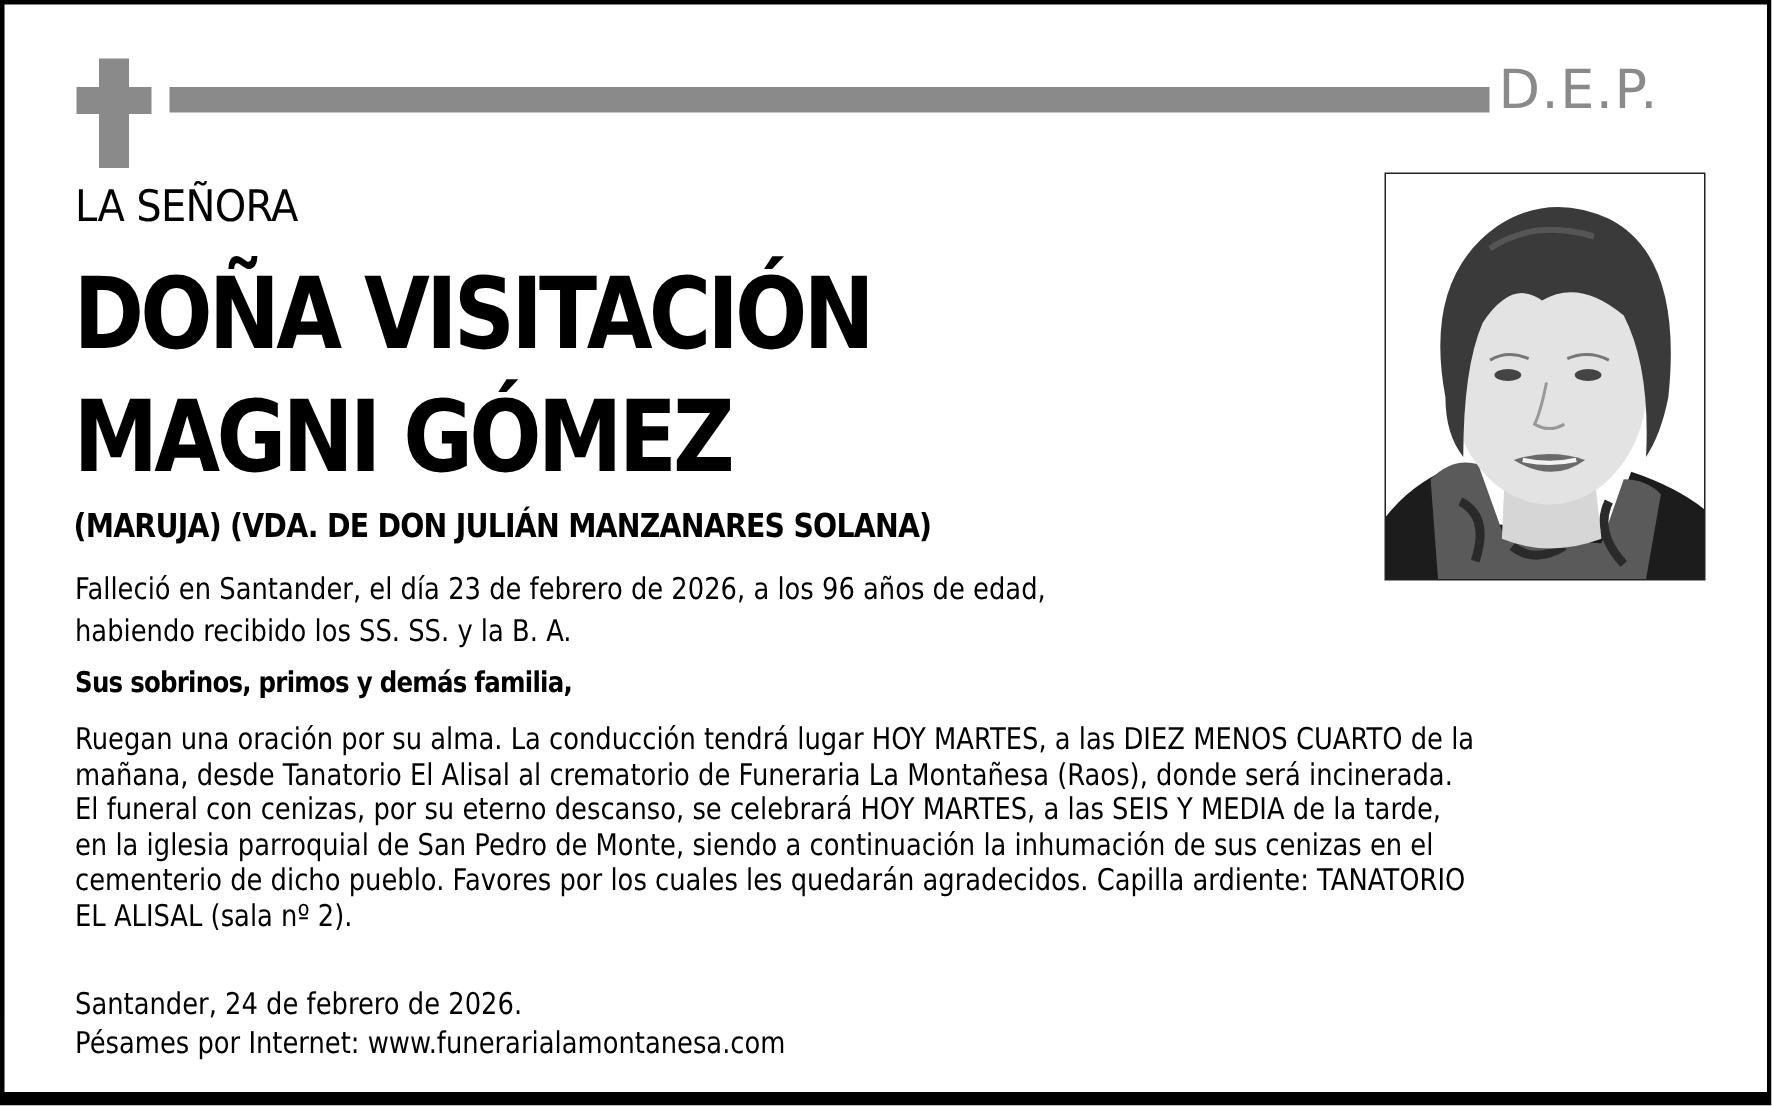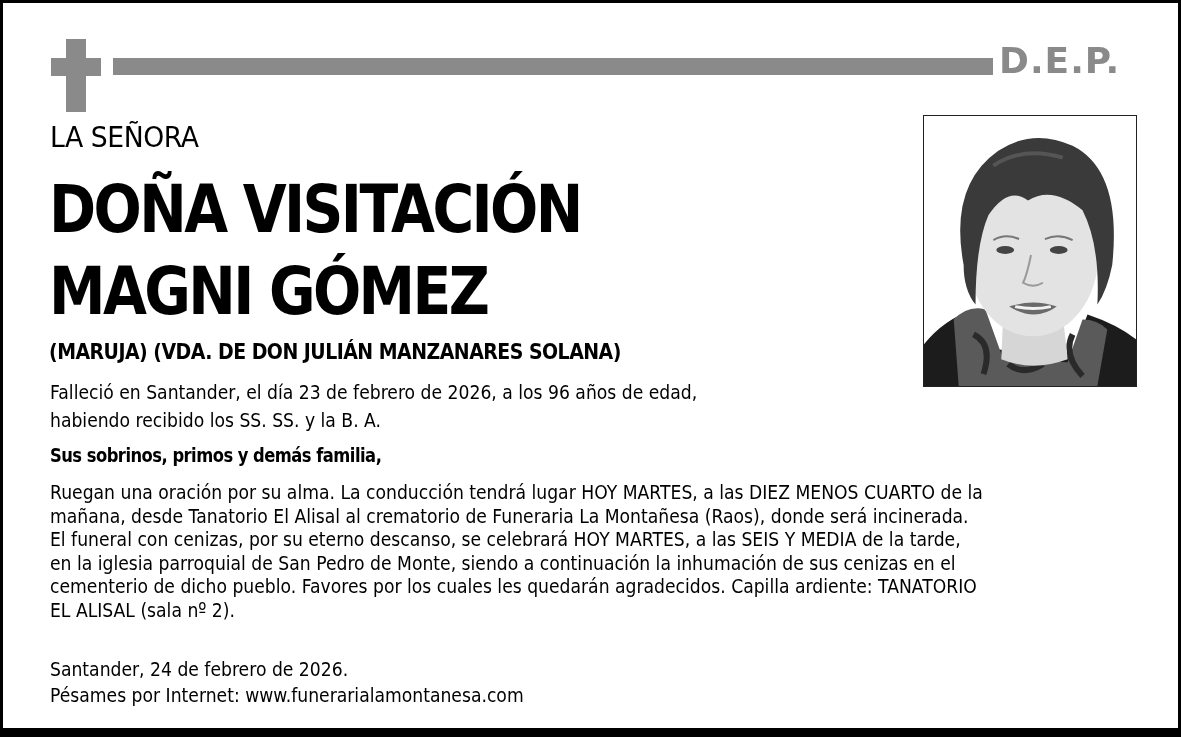--- a/index.html
+++ b/index.html
@@ -16,21 +16,21 @@
     
     .cross { position: absolute; left: 48px; top: 36px; width: 50px; height: 73px; }
     .cross .v { position: absolute; left: 15px; top: 0; width: 20px; height: 73px; background: #8a8a8a; }
     .cross .h { position: absolute; left: 0; top: 19px; width: 50px; height: 18px; background: #8a8a8a; }
 
     
     .rule { position: absolute; left: 110px; top: 55px; width: 880px; height: 17px; background: #8a8a8a; }
 
     .dep {
       position: absolute; left: 996px; top: 36px;
-      font-family: "DejaVu Sans", sans-serif; font-weight: bold;
+      font-family: "DejaVu Sans", sans-serif; font-weight: normal;
       font-size: 36px; letter-spacing: 1px; color: #8a8a8a; line-height: 44px;
     }
 
     .la-senora {
       position: absolute; left: 47px; top: 116px;
       font-family: "DejaVu Sans", sans-serif; font-size: 29px; line-height: 36px;
       letter-spacing: -0.5px; transform: scaleX(0.92); transform-origin: left;
     }
 
     .name {

